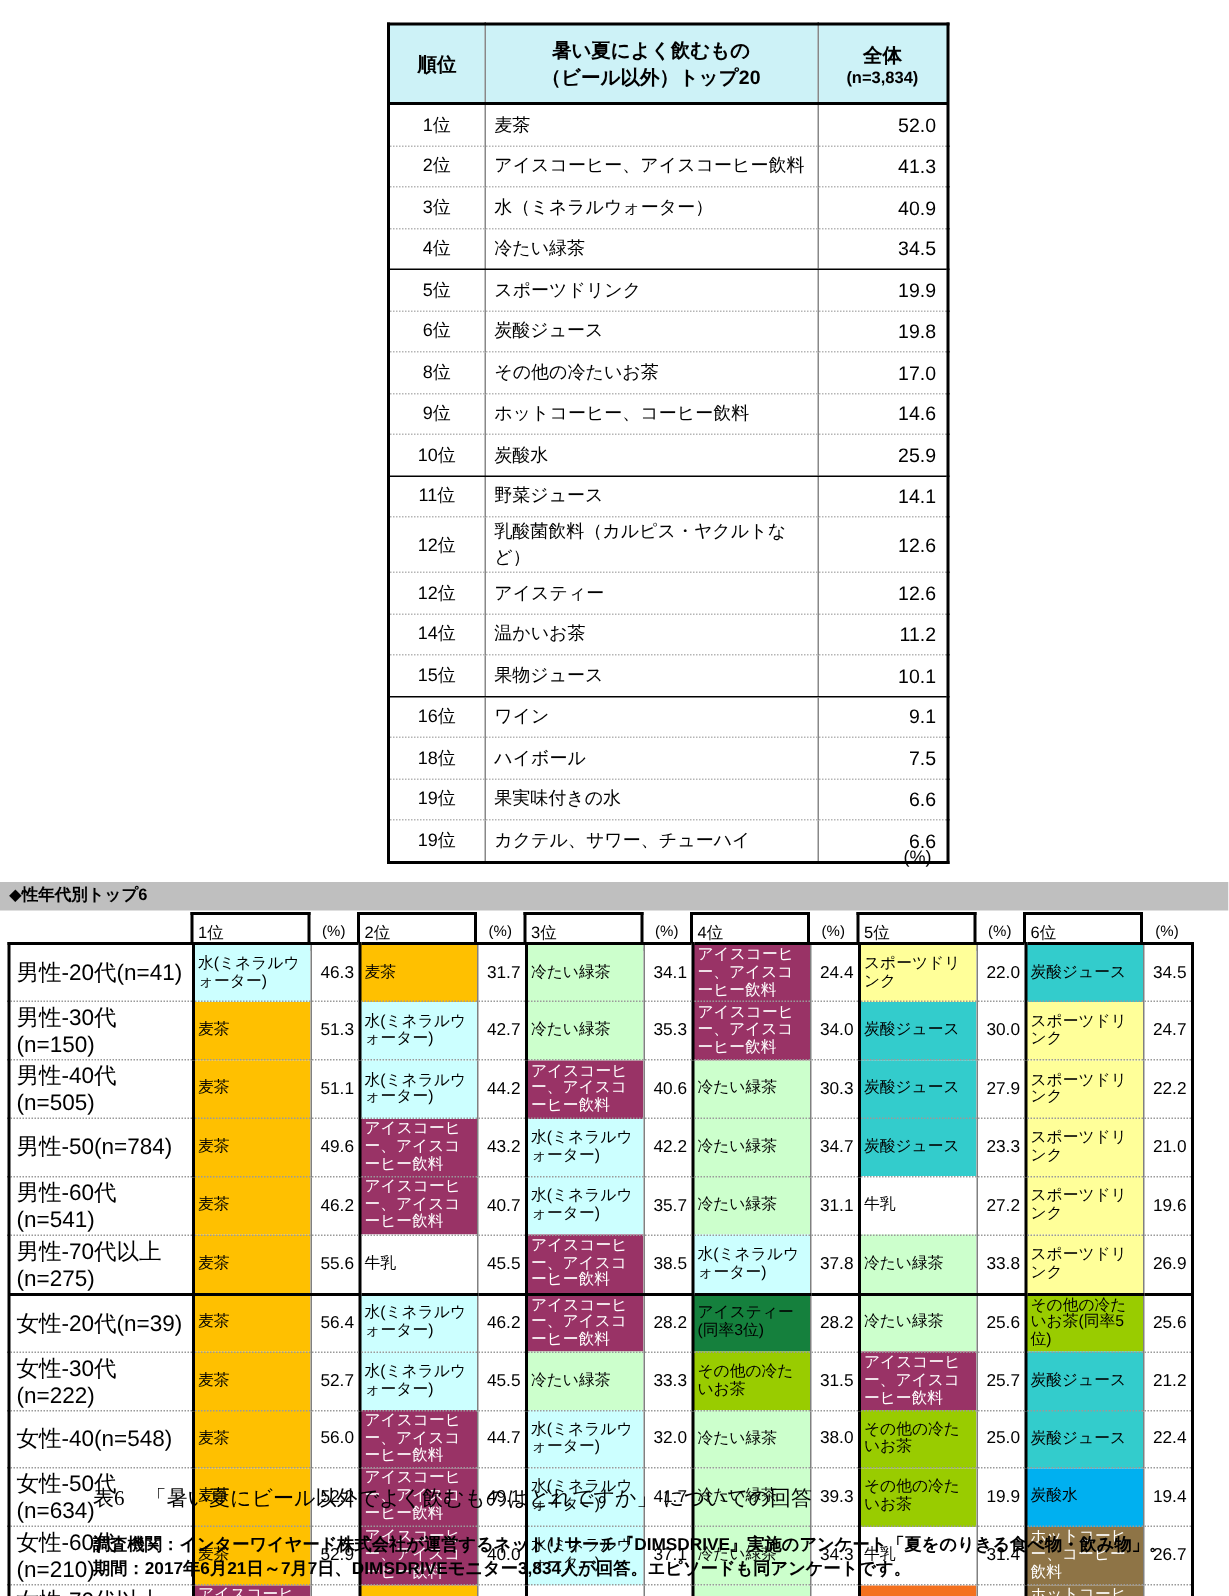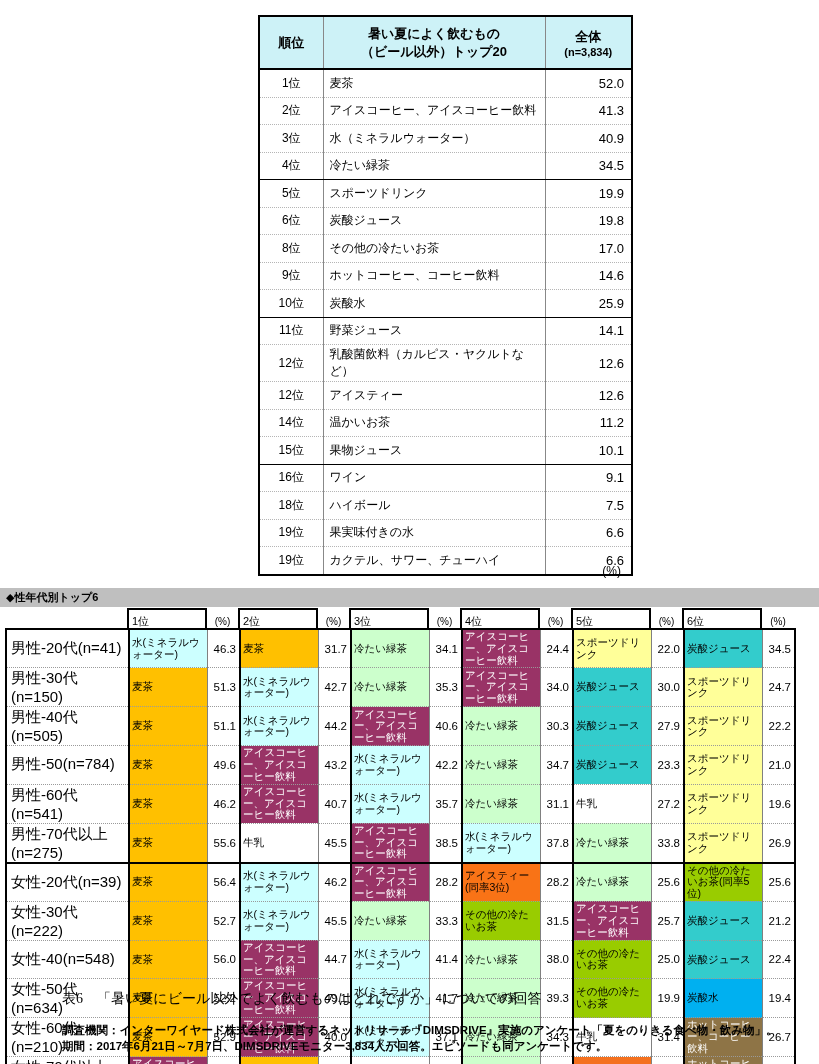--- a/index.html
+++ b/index.html
@@ -322,21 +322,21 @@
           <td class="dval">26.9</td>
         </tr>
         <tr>
           <td class="rowlabel">女性-20代(n=39)</td>
           <td class="dname" style="background:#ffc000;color:#000000">麦茶</td>
           <td class="dval">56.4</td>
           <td class="dname" style="background:#ccffff;color:#000000">水(ミネラルウォーター)</td>
           <td class="dval">46.2</td>
           <td class="dname" style="background:#993366;color:#ffffff">アイスコーヒー、アイスコーヒー飲料</td>
           <td class="dval">28.2</td>
-          <td class="dname" style="background:#f97316;color:#000000">アイスティー(同率3位)</td>
+          <td class="dname" style="background:#15803d;color:#000000">アイスティー(同率3位)</td>
           <td class="dval">28.2</td>
           <td class="dname" style="background:#ccffcc;color:#000000">冷たい緑茶</td>
           <td class="dval">25.6</td>
           <td class="dname" style="background:#99cc00;color:#000000">その他の冷たいお茶(同率5位)</td>
           <td class="dval">25.6</td>
         </tr>
         <tr>
           <td class="rowlabel">女性-30代(n=222)</td>
           <td class="dname" style="background:#ffc000;color:#000000">麦茶</td>
           <td class="dval">52.7</td>
@@ -351,21 +351,21 @@
           <td class="dname" style="background:#33cccc;color:#000000">炭酸ジュース</td>
           <td class="dval">21.2</td>
         </tr>
         <tr>
           <td class="rowlabel">女性-40(n=548)</td>
           <td class="dname" style="background:#ffc000;color:#000000">麦茶</td>
           <td class="dval">56.0</td>
           <td class="dname" style="background:#993366;color:#ffffff">アイスコーヒー、アイスコーヒー飲料</td>
           <td class="dval">44.7</td>
           <td class="dname" style="background:#ccffff;color:#000000">水(ミネラルウォーター)</td>
-          <td class="dval">41.4</td>
+          <td class="dval">32.0</td>
           <td class="dname" style="background:#ccffcc;color:#000000">冷たい緑茶</td>
           <td class="dval">38.0</td>
           <td class="dname" style="background:#99cc00;color:#000000">その他の冷たいお茶</td>
           <td class="dval">25.0</td>
           <td class="dname" style="background:#33cccc;color:#000000">炭酸ジュース</td>
           <td class="dval">22.4</td>
         </tr>
         <tr>
           <td class="rowlabel">女性-50代(n=634)</td>
           <td class="dname" style="background:#ffc000;color:#000000">麦茶</td>

